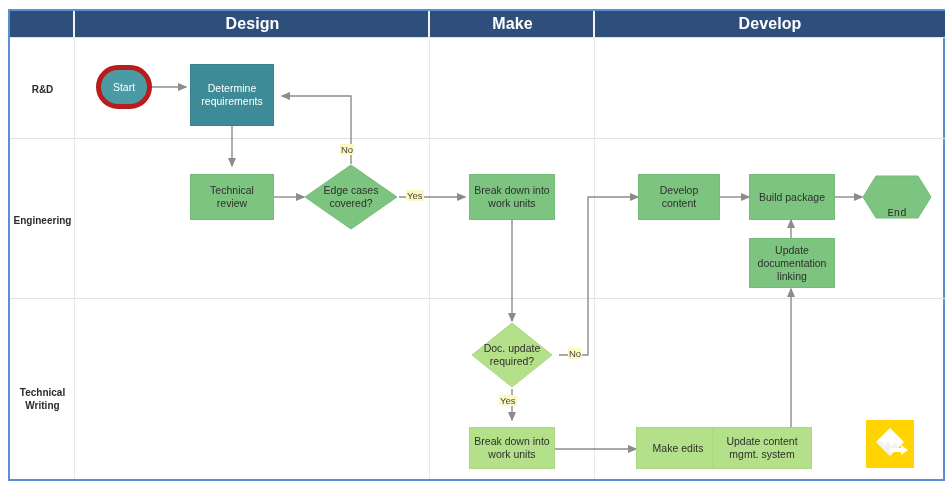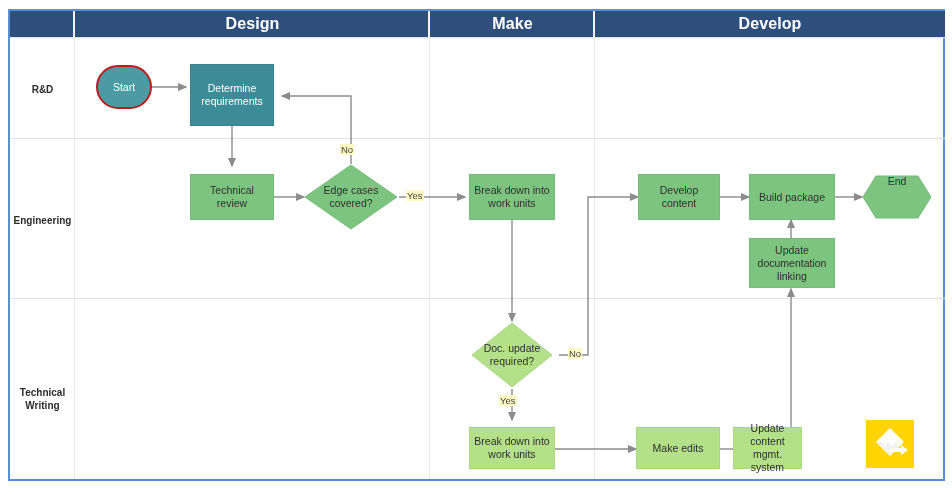--- a/index.html
+++ b/index.html
@@ -98,21 +98,21 @@
     color: #333333;
   }
   .node .txt { display: block; padding: 0 3px; }
   .node.proc-teal {
     background: #3d8b96;
     border: 1px solid #38828d;
     color: #ffffff;
   }
   .node.term-teal {
     background: #4a9ba3;
-    border: 2px solid #b91c1c;
+    border: 5px solid #b91c1c;
     color: #ffffff;
     border-radius: 22px;
   }
   .node.proc-green {
     background: #7cc47f;
     border: 1px solid #74bc78;
     color: #2f2f2f;
   }
   .node.proc-lgreen {
     background: #b4e08a;
@@ -134,22 +134,23 @@
     z-index: 2;
     font-size: 10.5px;
     line-height: 13px;
     color: #2f2f2f;
     text-align: center;
     width: 100%;
   }
   .hexnode {
     position: absolute;
     display: flex;
-    align-items: flex-start;
+    align-items: flex-end;
     justify-content: center;
+    font-family: Liberation Mono, monospace;
   }
   .hexnode .hshape { position: absolute; inset: 0; }
   .hexnode .hlabel {
     position: relative;
     z-index: 2;
     font-size: 10.5px;
     color: #2f2f2f;
   }
   
   .edge-label {
@@ -324,21 +325,21 @@
       <span class="txt">
         <span>Break down into</span><br>
         <span>work units</span>
       </span>
     </div>
 
     <div class="node proc-lgreen" style="left:626px;top:416px;width:84px;height:42px;text-align:center;">
       <span class="txt">Make edits</span>
     </div>
 
-    <div class="node proc-lgreen" style="left:723px;top:416px;width:69px;height:42px;">
+    <div class="node proc-lgreen" style="left:702px;top:416px;width:100px;height:42px;">
       <span class="txt">
         <span>Update content</span><br>
         <span>mgmt. system</span>
       </span>
     </div>
 
     <div class="edge-label" style="left:330px;top:133px;">No</div>
     <div class="edge-label" style="left:396px;top:179px;">Yes</div>
     <div class="edge-label" style="left:558px;top:337px;">No</div>
     <div class="edge-label" style="left:489px;top:384px;">Yes</div>

